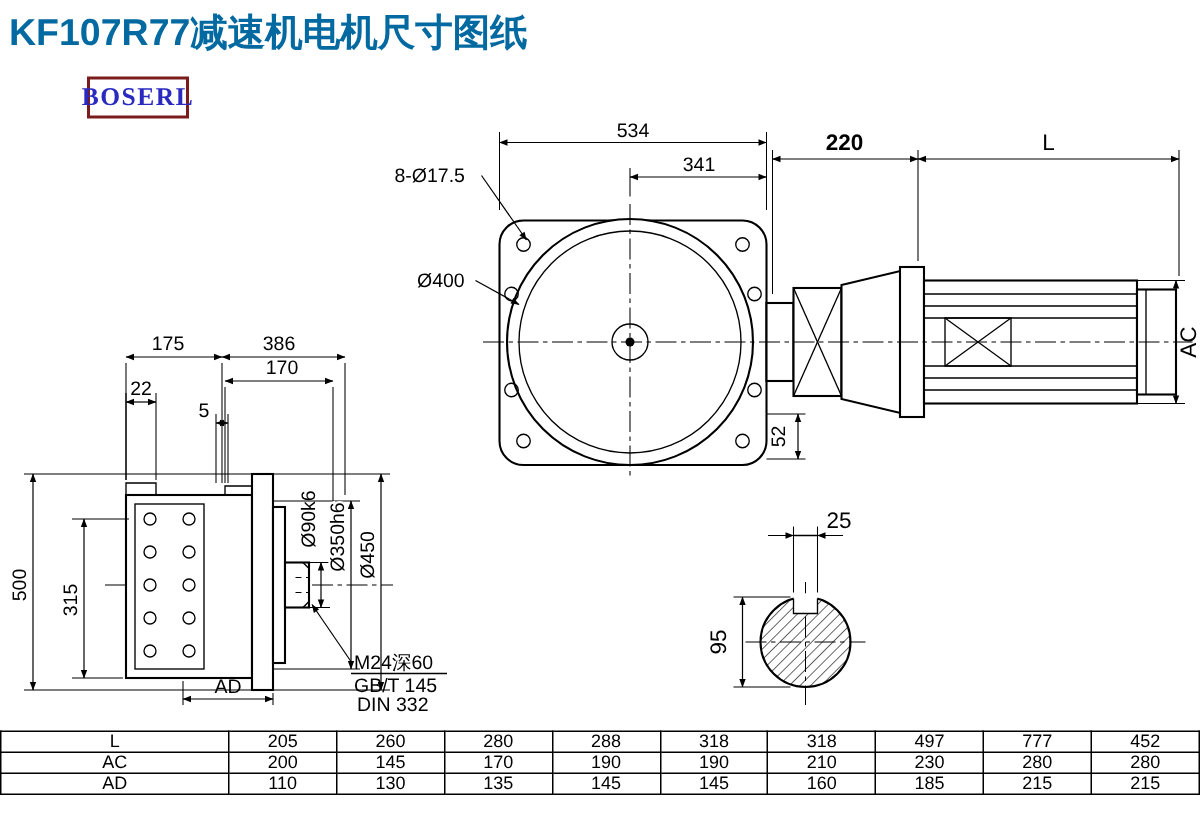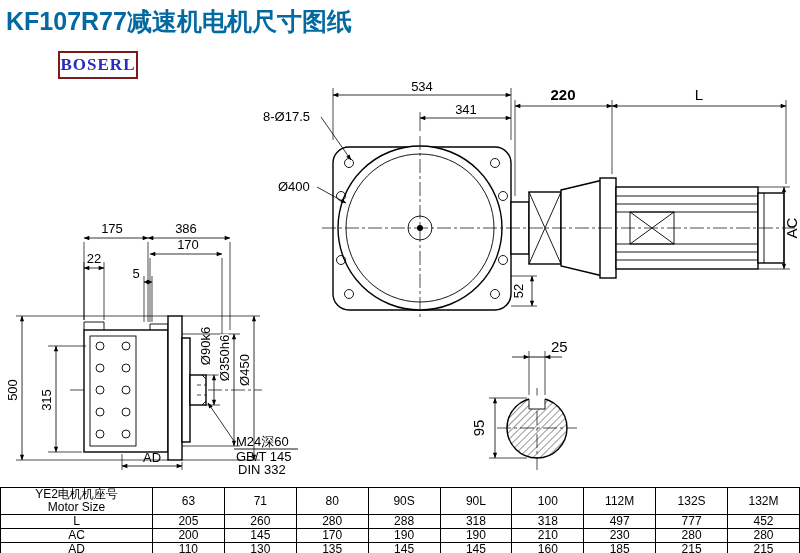--- a/index.html
+++ b/index.html
@@ -1,19 +1,19 @@
 <!DOCTYPE html>
 <html><head>
 <meta charset="utf-8">
 <style>
   * { margin:0; padding:0; box-sizing:border-box; }
   html,body { width:800px; height:553px; background:#ffffff; overflow:hidden;
               font-family:"Liberation Sans", sans-serif; position:relative; }
   .title { position:absolute; left:6px; top:5px; font-size:25px; font-weight:bold; color:#0369a1; white-space:nowrap; }
-  .logo  { position:absolute; left:58px; top:51px; width:80px; height:28px; border:2px solid #7a1c1c;
+  .logo  { position:absolute; left:58px; top:51px; width:68px; height:28px; border:2px solid #7a1c1c;
            color:#2a2ac0; font-family:"Liberation Serif", serif; font-size:17px; font-weight:bold;
            display:flex; align-items:center; justify-content:center; letter-spacing:1px; background:#fff; }
   svg.drawing { position:absolute; left:0; top:0; }
   svg text { font-family:"Liberation Sans", sans-serif; font-size:13px; fill:#000; }
   svg text.big  { font-size:15px; }
   svg text.bold { font-weight:bold; }
   svg text.halo { paint-order:stroke; stroke:#ffffff; stroke-width:3px; }
   .ln   { stroke:#000; stroke-width:1.4; fill:#fff; }
   .thin { stroke:#000; stroke-width:0.9; fill:none; }
   .ext  { stroke:#000; stroke-width:0.7; fill:none; }
@@ -226,35 +226,20 @@
 
     <line class="ext" x1="527" y1="398" x2="489" y2="398"></line>
     <line class="ext" x1="527" y1="458" x2="489" y2="458"></line>
     <line class="diml" x1="495" y1="398" x2="495" y2="458" marker-start="url(#ar)" marker-end="url(#ar)"></line>
     <text class="big" x="484" y="428" text-anchor="middle" transform="rotate(-90 484 428)">95</text>
   </g>
 </svg>
 
 <table class="size">
   <tbody>
-      <tr class="hdr">
-    <td class="first">
-      <div>YE2电机机座号</div>
-      <div>Motor Size</div>
-    </td>
-    <td>63</td>
-    <td>71</td>
-    <td>80</td>
-    <td>90S</td>
-    <td>90L</td>
-    <td>100</td>
-    <td>112M</td>
-    <td>132S</td>
-    <td>132M</td>
-  </tr>
   <tr>
     <td class="first">L</td>
     <td>205</td>
     <td>260</td>
     <td>280</td>
     <td>288</td>
     <td>318</td>
     <td>318</td>
     <td>497</td>
     <td>777</td>

